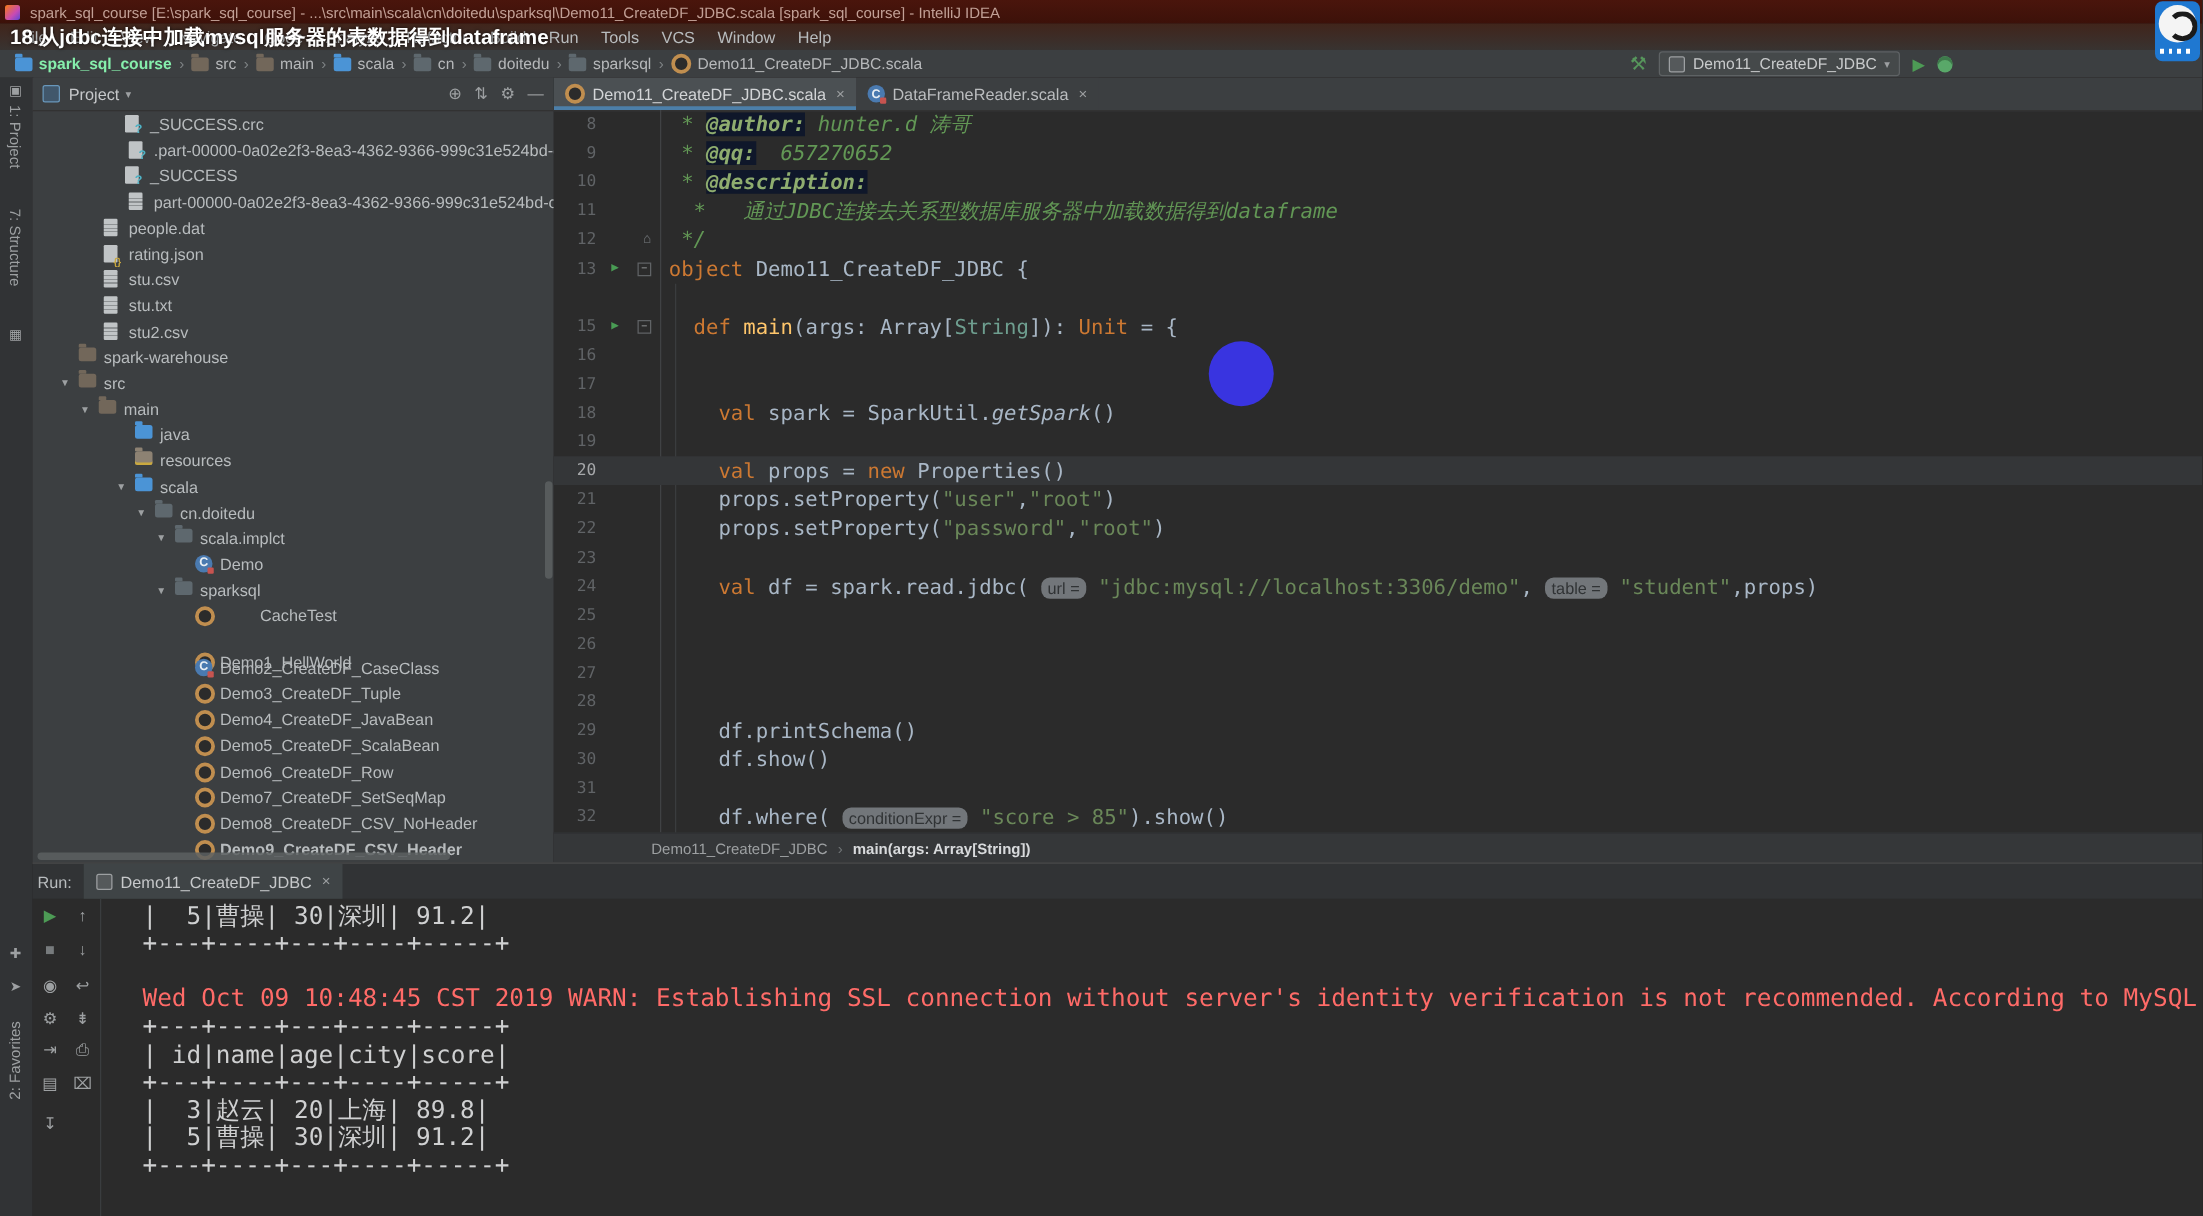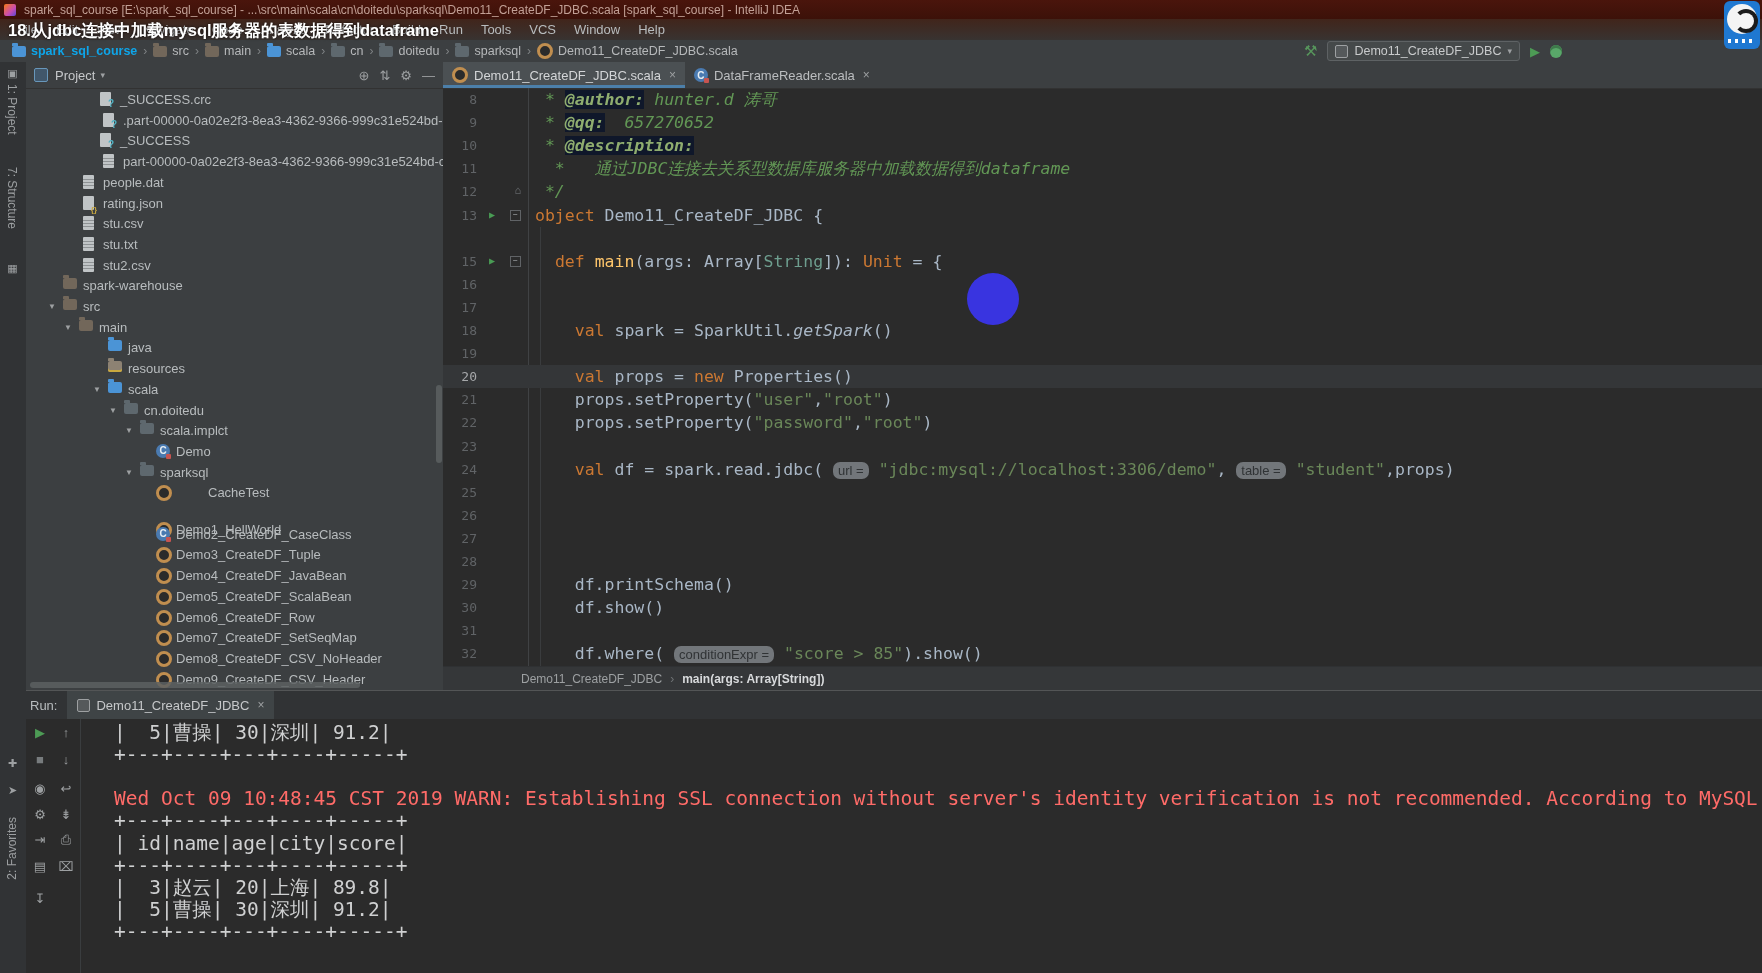--- a/index.html
+++ b/index.html
@@ -14,21 +14,21 @@
             background:linear-gradient(135deg,#f97a12,#c94bb3 60%,#5a48d6);display:inline-block;}
   #titlebar .ttext{font-size:12px;color:#c2a096;white-space:nowrap;}
   #menubar{left:0;top:19px;right:0;height:21px;background:linear-gradient(180deg,#41251b,#383331);
            display:flex;align-items:center;padding-left:8px;}
   .menu-item{font-size:13px;color:#b8bcbe;padding:0 9px;line-height:21px;}
   #overlay-title{left:8px;top:19px;height:22px;line-height:22px;font-size:16.5px;font-weight:bold;color:#ffffff;
                  text-shadow:0 0 3px rgba(0,0,0,.8);white-space:nowrap;z-index:30;}
   #navbar{left:0;top:40px;right:0;height:22px;background:#3c3f41;border-bottom:1px solid #323232;
           display:flex;align-items:center;padding-left:12px;}
   .crumb{display:inline-flex;align-items:center;font-size:12.5px;color:#b6b8ba;white-space:nowrap;}
-  .crumb.first .clabel{font-weight:bold;color:#0ea5e9;}
+  .crumb.first .clabel{font-weight:bold;color:#86efac;}
   .crumb .clabel{margin-left:5px;}
   .csep{color:#7e8284;margin:0 6px;font-size:12px;}
   .fold-ico{width:14px;height:11px;border-radius:2px;position:relative;display:inline-block;}
   .fold-ico::before{content:"";position:absolute;left:0;top:-3px;width:6px;height:3px;border-radius:1px 1px 0 0;background:inherit;}
   .fi-blue{background:#4b94d6;}
   .fi-gray{background:#72675a;}
   .fi-dark{background:#5e686e;}
   .fi-res{background:#8d8273;box-shadow:inset 0 -2px 0 #caa93f;}
   .donut{width:10px;height:10px;border-radius:50%;border:3px solid #c08e4f;display:inline-block;background:#2b2b2b;}
   .cls-ico{width:14px;height:14px;border-radius:50%;background:#4a7ab0;color:#e8eef3;display:inline-flex;
@@ -335,21 +335,21 @@
         <span class="tr-label" style="left: 150px;">Demo6_CreateDF_Row</span>
       </div>
       <div class="tree-row" style="top: 565.2px;">
         <span class="donut tr-icon" style="left: 130px;"></span>
         <span class="tr-label" style="left: 150px;">Demo7_CreateDF_SetSeqMap</span>
       </div>
       <div class="tree-row" style="top: 585.9px;">
         <span class="donut tr-icon" style="left: 130px;"></span>
         <span class="tr-label" style="left: 150px; text-align: right;">Demo8_CreateDF_CSV_NoHeader</span>
       </div>
-      <div class="tree-row" style="top: 606.6px;">
+      <div class="tree-row" style="top: 606.6px; font-weight: bold;">
         <span class="donut tr-icon" style="left: 130px;"></span>
         <span class="tr-label" style="left: 150px;">Demo9_CreateDF_CSV_Header</span>
       </div>
     </div>
   <div id="tree-vscroll"></div>
   <div id="tree-hscroll"></div>
 </div>
 
 <div class="abs" id="editor">
   <div id="tabbar">

